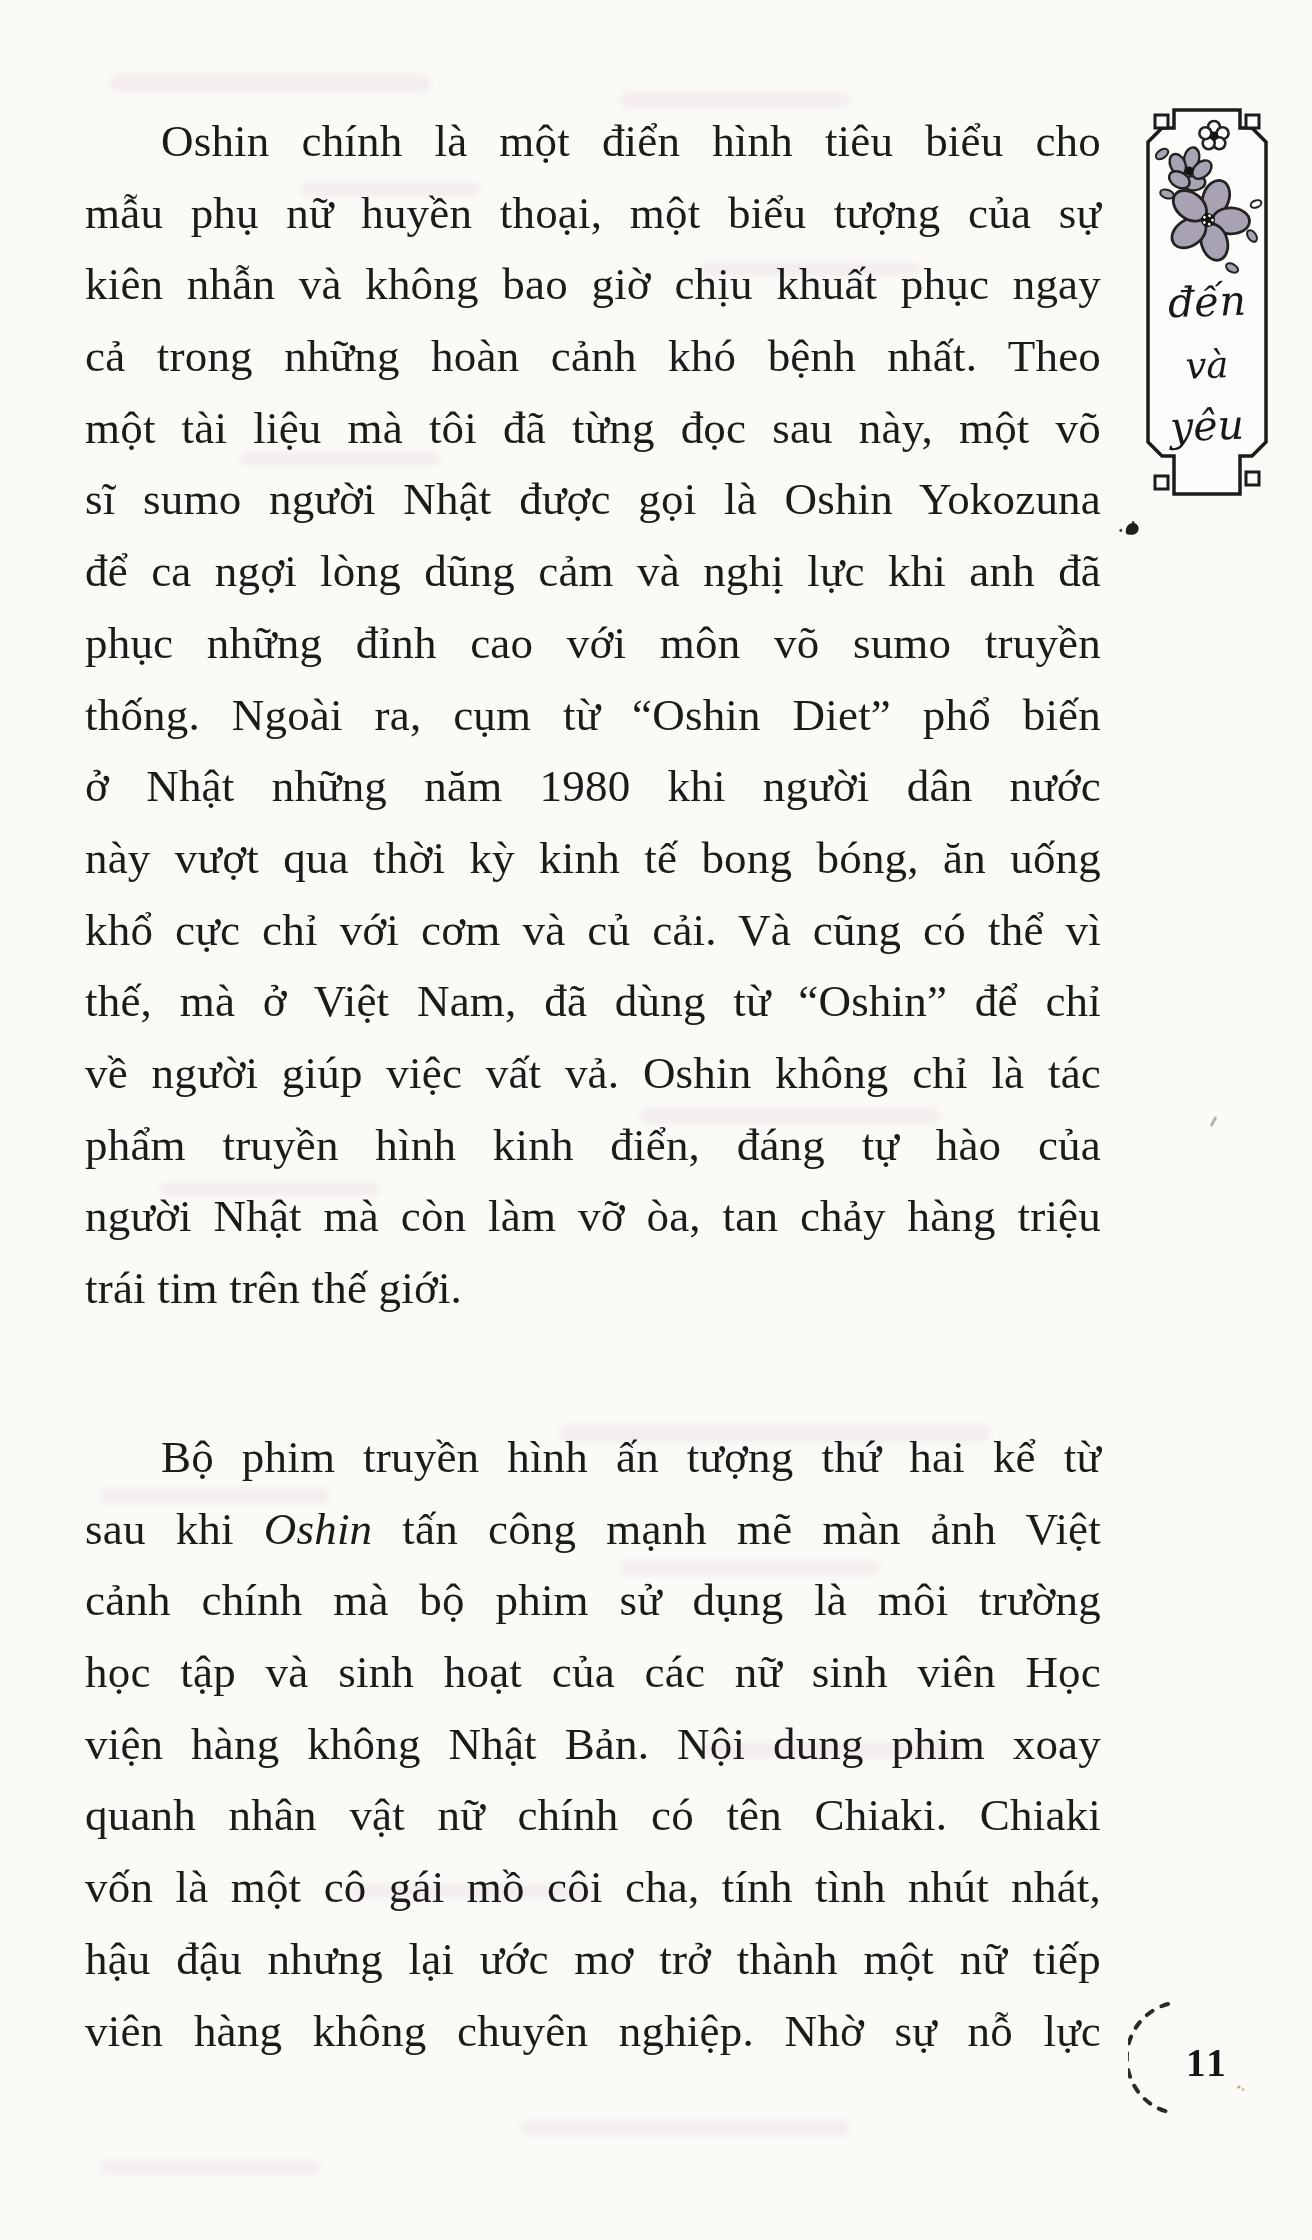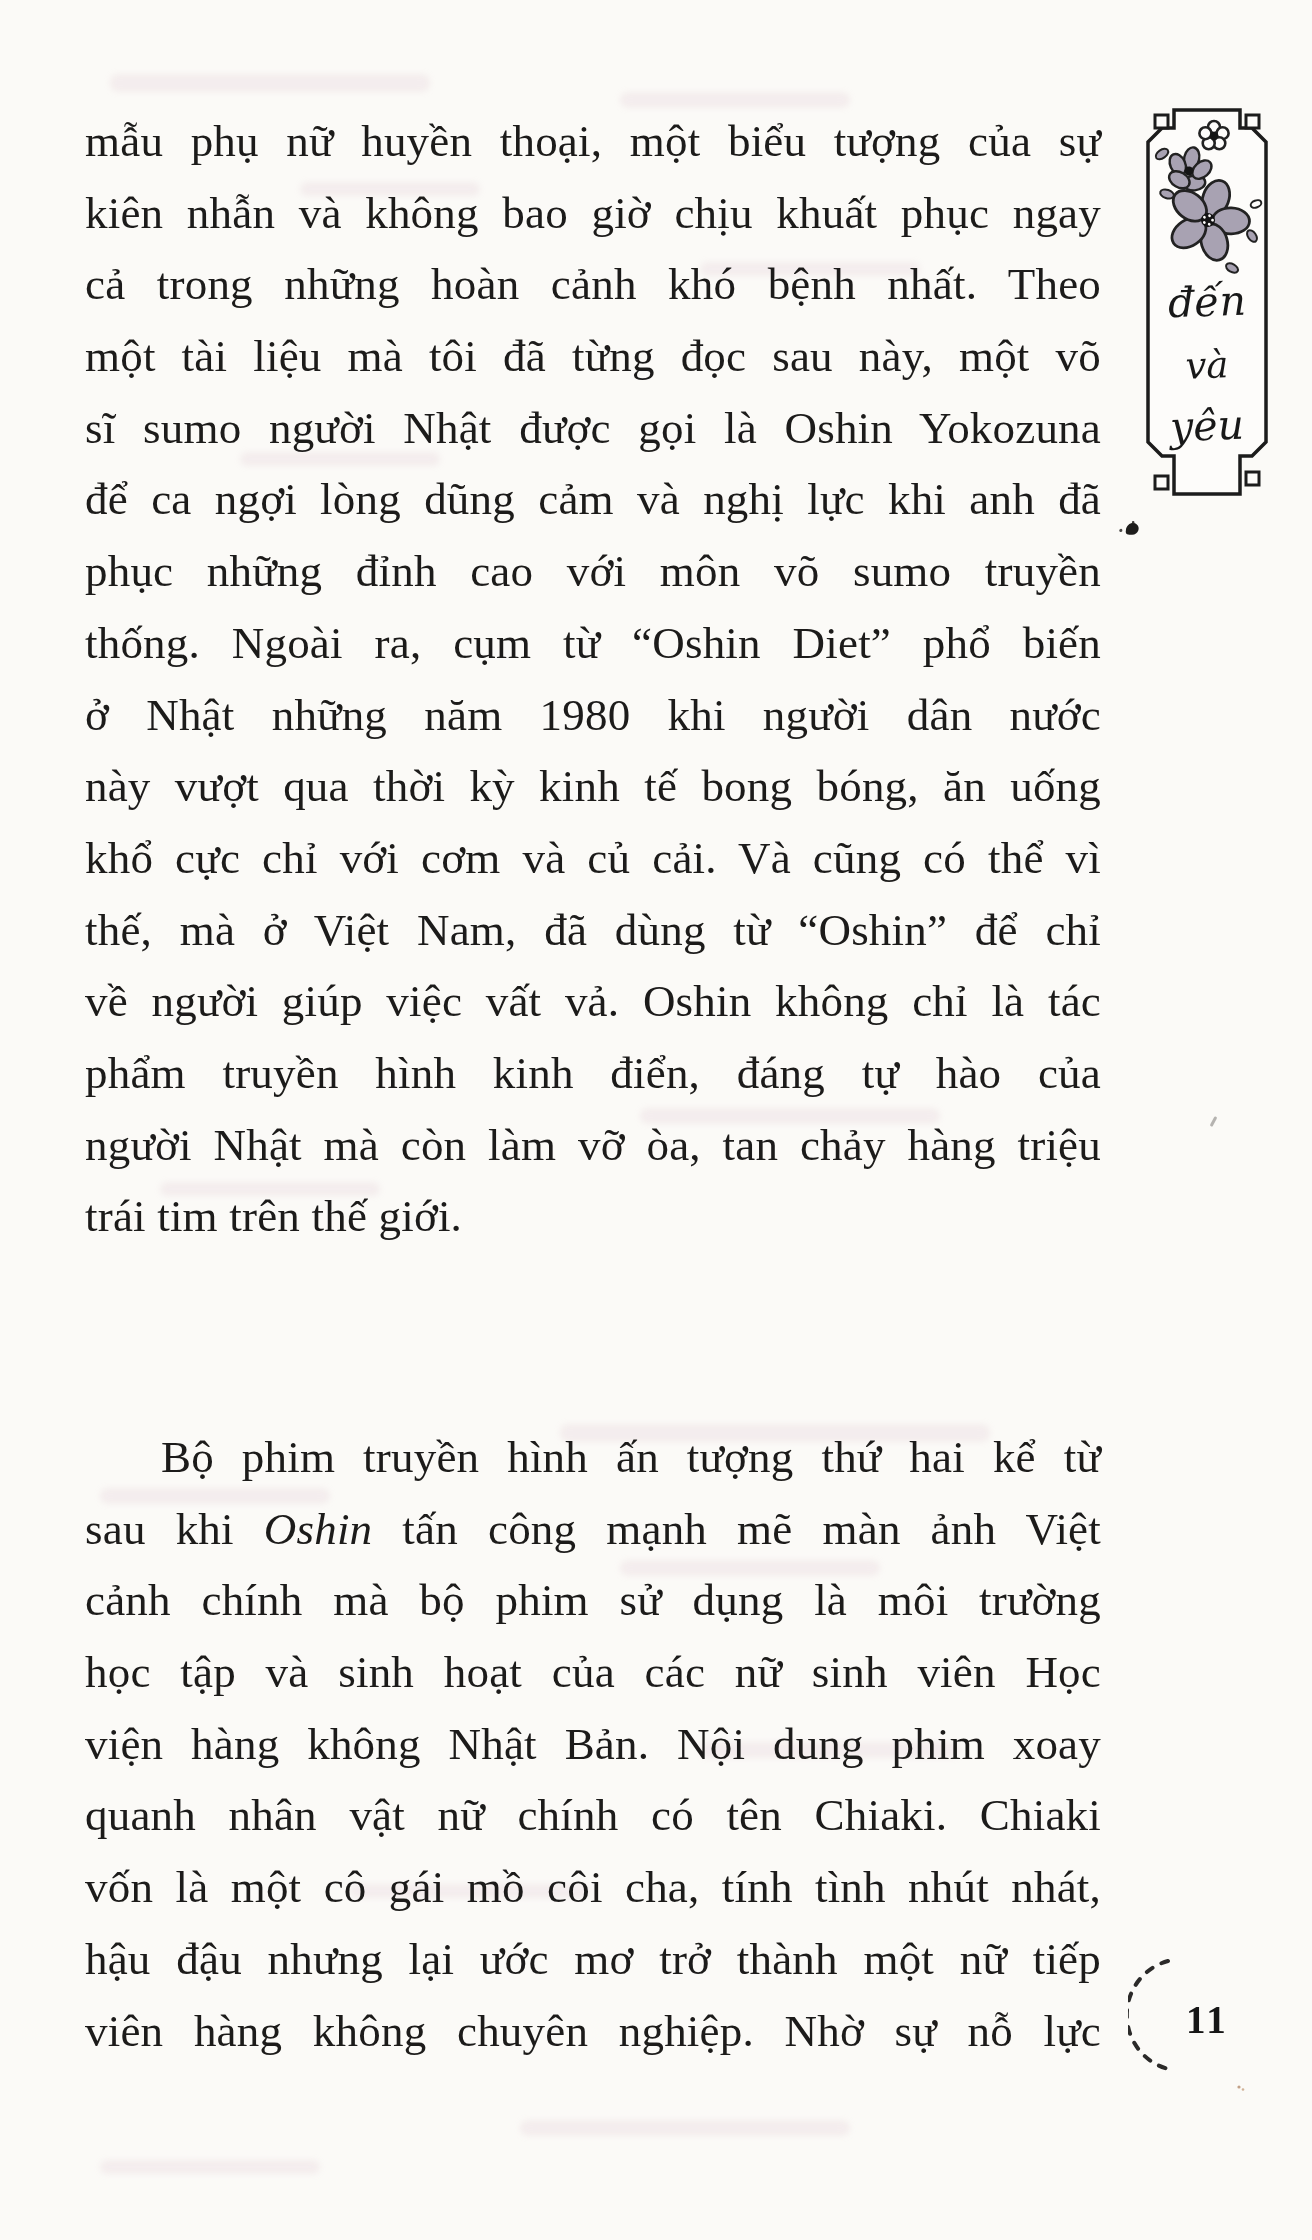--- a/index.html
+++ b/index.html
@@ -23,21 +23,21 @@
   .sidetab svg{position:absolute;left:0;top:0;}
   .tabword{
     position:absolute;left:0;width:100%;text-align:center;
     font-family:"DejaVu Serif",serif;font-style:italic;color:#181818;
     transform:rotate(-2deg);
   }
   .tw1{top:172px;font-size:41px;}
   .tw2{top:238px;font-size:37px;}
   .tw3{top:296px;font-size:41px;}
   
-  .pagenum-wrap{position:absolute;left:1128px;top:1957px;width:110px;height:118px;}
+  .pagenum-wrap{position:absolute;left:1128px;top:2000px;width:110px;height:118px;}
   .pagenum{
     position:absolute;left:58px;top:40px;
     font-size:39px;font-weight:bold;color:#161616;letter-spacing:3px;
     font-family:"Liberation Serif",serif;
   }
   
   .bleed{position:absolute;background:rgba(197,148,176,0.12);filter:blur(3px);border-radius:8px;}
   .speck-pink{position:absolute;left:1236px;top:2084px;width:10px;height:9px;opacity:.75;}
   .margin-tick{
     position:absolute;left:1212px;top:1116px;width:3px;height:11px;
@@ -59,20 +59,21 @@
   <div class="bleed" style="left:560px;top:1424px;width:430px;height:18px;"></div>
   <div class="bleed" style="left:100px;top:1488px;width:230px;height:16px;"></div>
   <div class="bleed" style="left:620px;top:1560px;width:260px;height:16px;"></div>
   <div class="bleed" style="left:700px;top:1742px;width:260px;height:16px;"></div>
   <div class="bleed" style="left:350px;top:1884px;width:240px;height:14px;"></div>
   <div class="bleed" style="left:520px;top:2120px;width:330px;height:16px;"></div>
   <div class="bleed" style="left:100px;top:2160px;width:220px;height:14px;"></div>
 </div>
 
 <div class="para" id="para1" style="top:106px;">
+    <div class="tline indent">Oshin chính là một điển hình tiêu biểu cho</div>
     <div class="tline">mẫu phụ nữ huyền thoại, một biểu tượng của sự</div>
     <div class="tline">kiên nhẫn và không bao giờ chịu khuất phục ngay</div>
     <div class="tline">cả trong những hoàn cảnh khó bệnh nhất. Theo</div>
     <div class="tline">một tài liệu mà tôi đã từng đọc sau này, một võ</div>
     <div class="tline">sĩ sumo người Nhật được gọi là Oshin Yokozuna</div>
     <div class="tline">để ca ngợi lòng dũng cảm và nghị lực khi anh đã</div>
     <div class="tline">phục những đỉnh cao với môn võ sumo truyền</div>
     <div class="tline">thống. Ngoài ra, cụm từ “Oshin Diet” phổ biến</div>
     <div class="tline">ở Nhật những năm 1980 khi người dân nước</div>
     <div class="tline">này vượt qua thời kỳ kinh tế bong bóng, ăn uống</div>

